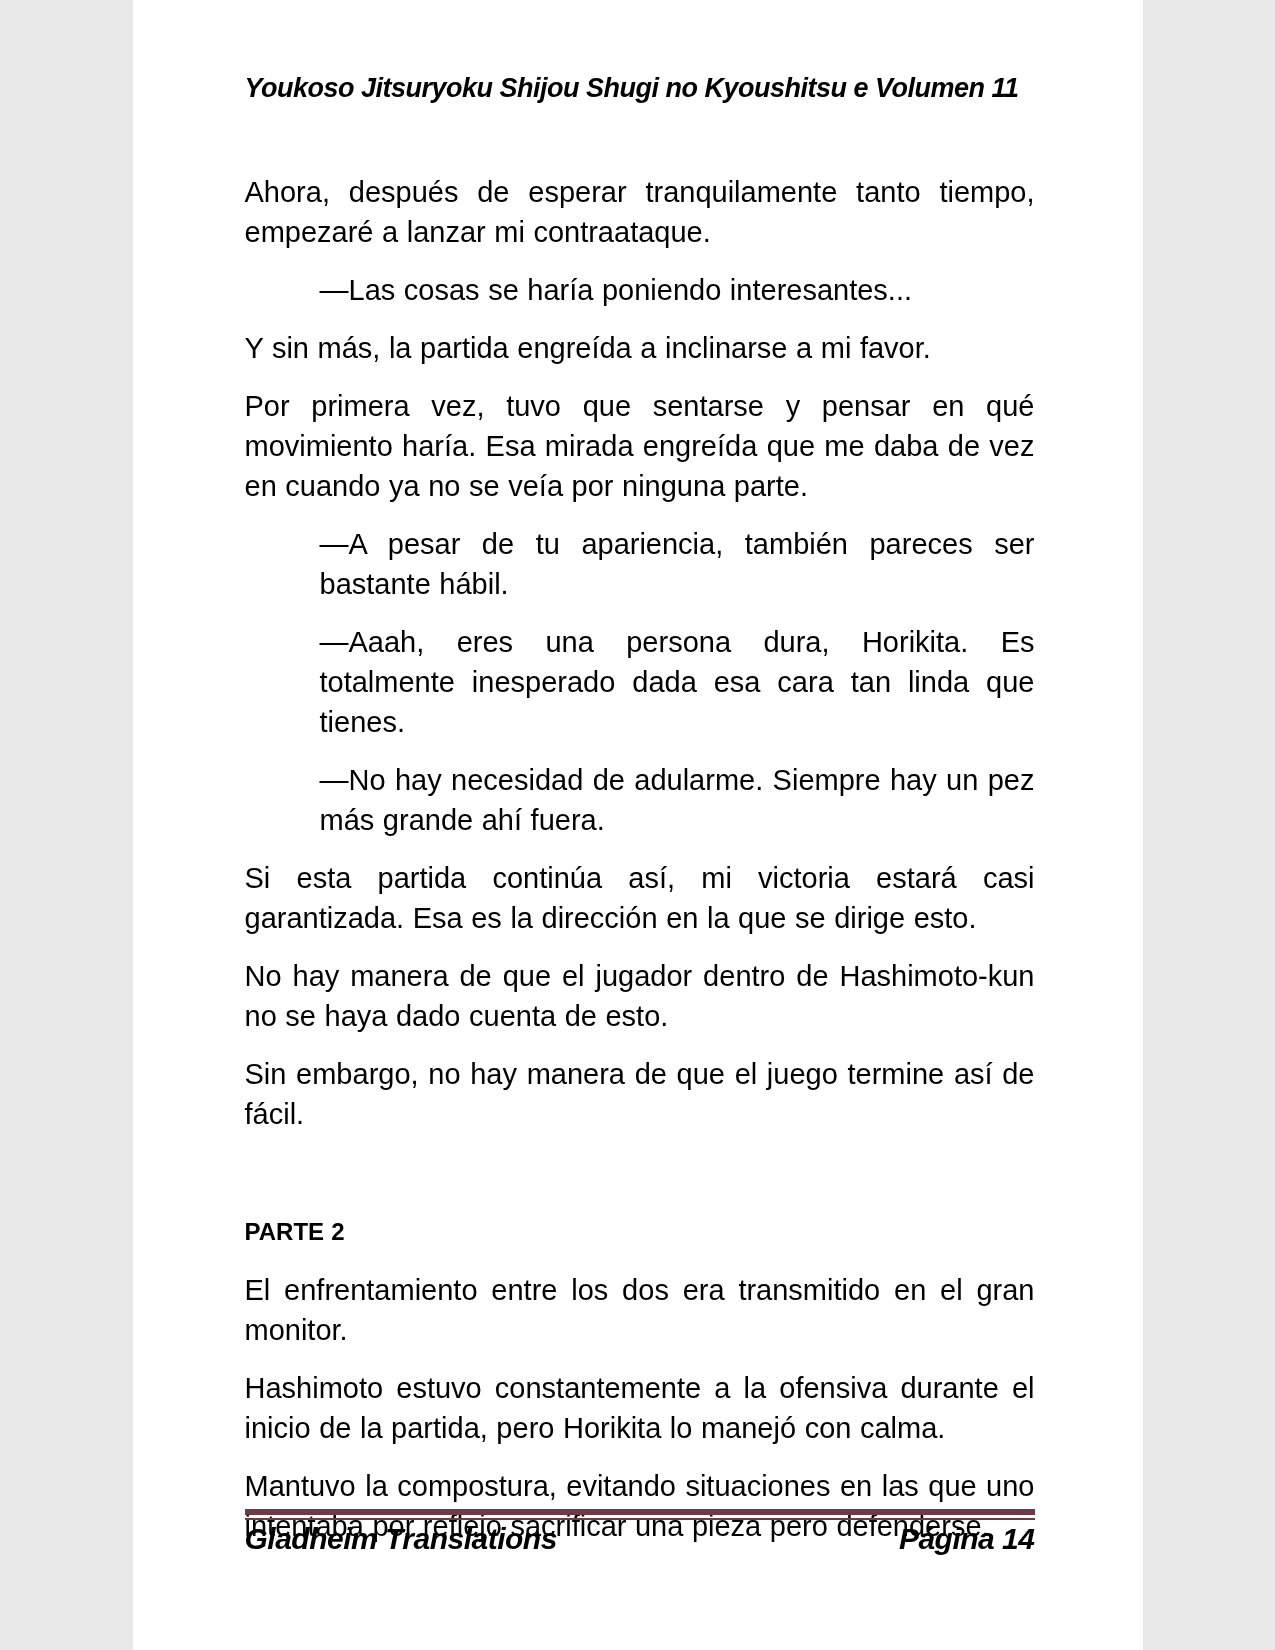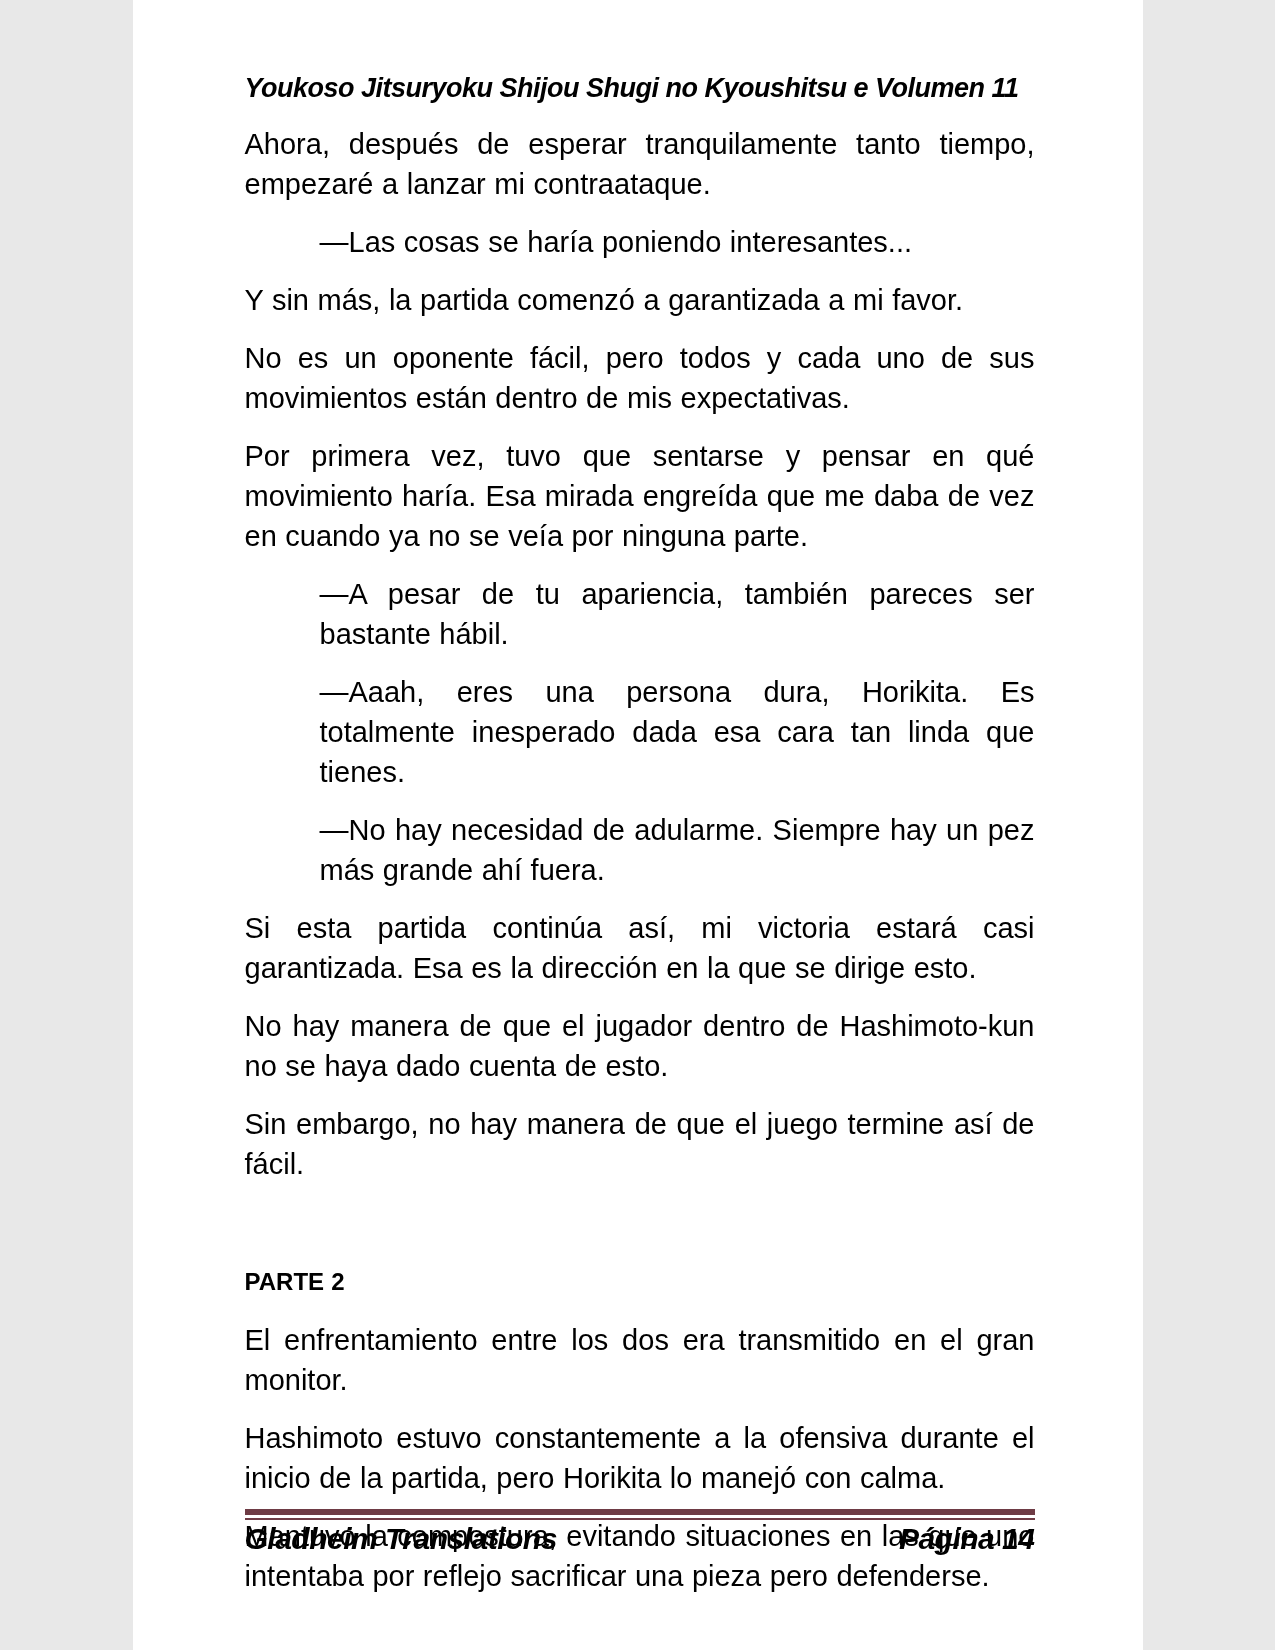--- a/index.html
+++ b/index.html
@@ -27,21 +27,21 @@
     font-family:"Liberation Sans", sans-serif;
     font-weight:bold;
     font-style:italic;
     letter-spacing:-0.5px;
   }
   .page-header{
     font-size:27px;
     line-height:32px;
   }
   .page-body{
-    margin-top:20px;
+    margin-top:68px;
     font-size:29px;
     line-height:40px;
   }
   .para{
     margin:0 0 18px 0;
     text-align:justify;
     word-spacing:0.5px;
   }
   .para.dialogue{
     margin-left:75px;
@@ -80,22 +80,21 @@
 <div class="page">
   <div class="page-inner">
 
     <header class="page-header">
       <span class="deco">Youkoso Jitsuryoku Shijou Shugi no Kyoushitsu e Volumen 11</span>
     </header>
 
     <main class="page-body">
         <p class="para normal">Ahora, después de esperar tranquilamente tanto tiempo, empezaré a lanzar mi contraataque.</p>
         <p class="para dialogue">—Las cosas se haría poniendo interesantes...</p>
-        <p class="para normal">Y sin más, la partida comenzó a garantizada a mi favor.</p>
-        <p class="para normal">No es un oponente fácil, pero todos y cada uno de sus movimientos están dentro de mis expectativas.</p>
+        <p class="para normal">Y sin más, la partida engreída a inclinarse a mi favor.</p>
         <p class="para normal">Por primera vez, tuvo que sentarse y pensar en qué movimiento haría. Esa mirada engreída que me daba de vez en cuando ya no se veía por ninguna parte.</p>
         <p class="para dialogue">—A pesar de tu apariencia, también pareces ser bastante hábil.</p>
         <p class="para dialogue">—Aaah, eres una persona dura, Horikita. Es totalmente inesperado dada esa cara tan linda que tienes.</p>
         <p class="para dialogue">—No hay necesidad de adularme. Siempre hay un pez más grande ahí fuera.</p>
         <p class="para normal">Si esta partida continúa así, mi victoria estará casi garantizada. Esa es la dirección en la que se dirige esto.</p>
         <p class="para normal">No hay manera de que el jugador dentro de Hashimoto-kun no se haya dado cuenta de esto.</p>
         <p class="para normal">Sin embargo, no hay manera de que el juego termine así de fácil.</p>
         <p class="para heading">PARTE 2</p>
         <p class="para normal">El enfrentamiento entre los dos era transmitido en el gran monitor.</p>
         <p class="para normal">Hashimoto estuvo constantemente a la ofensiva durante el inicio de la partida, pero Horikita lo manejó con calma.</p>

